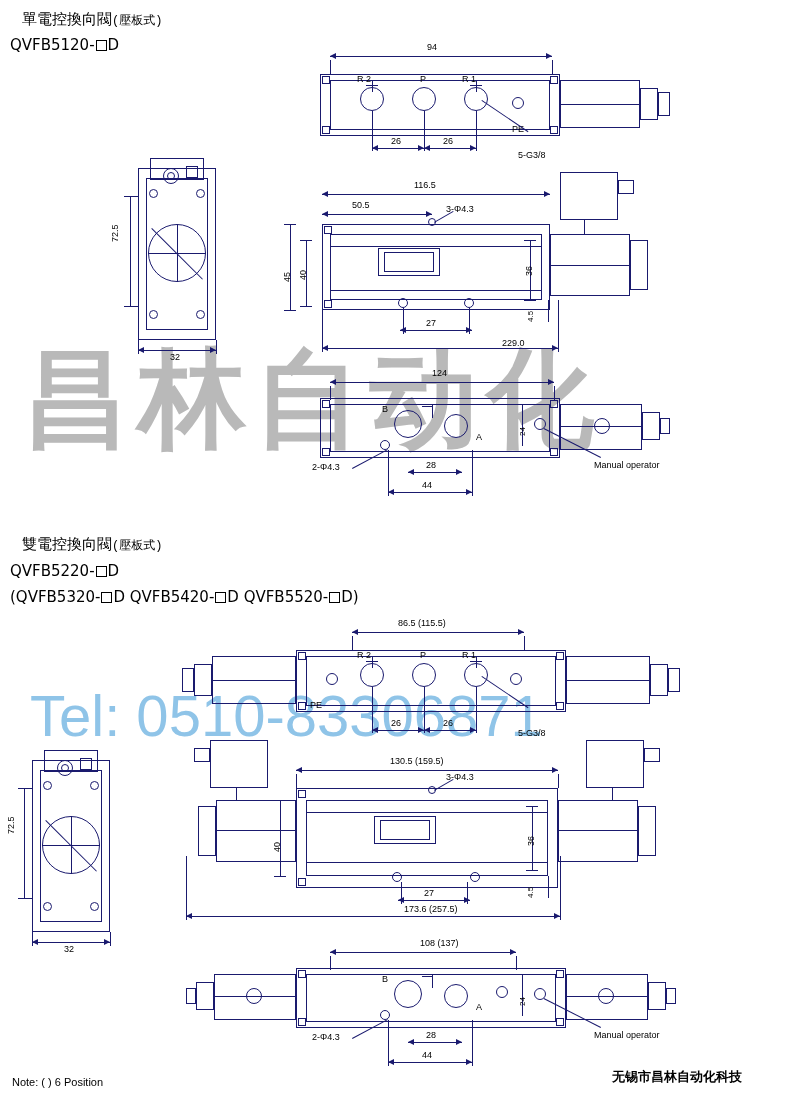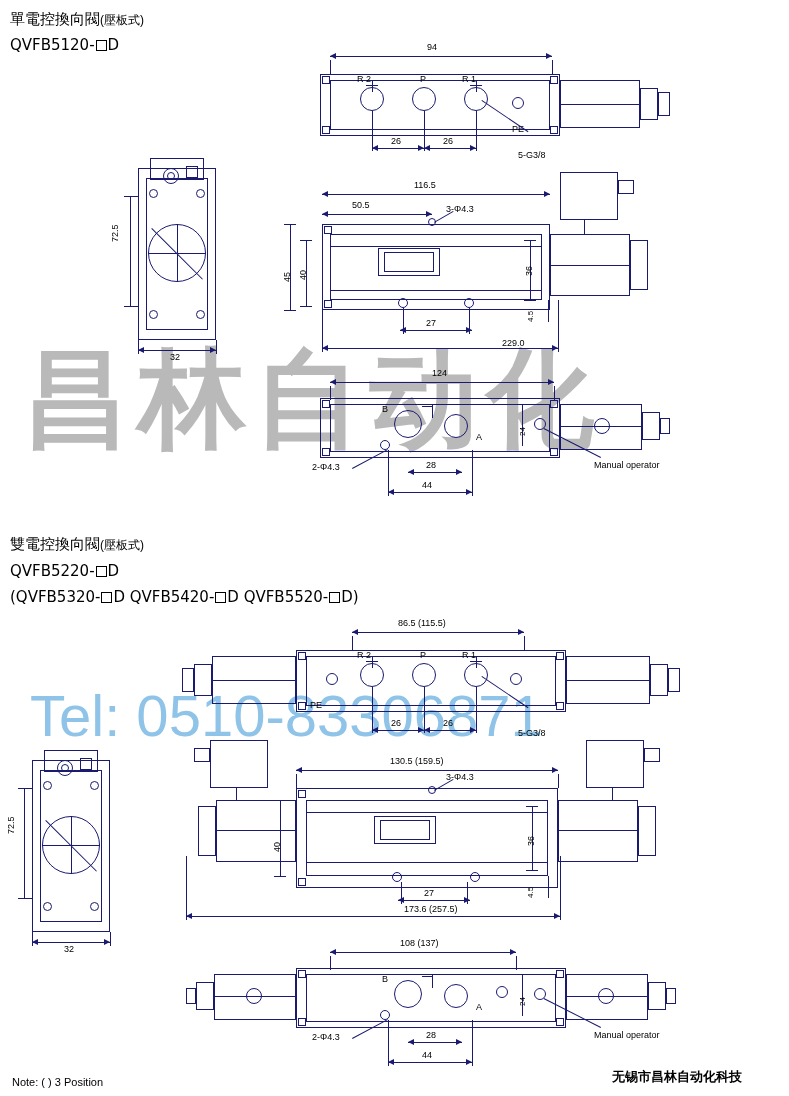--- a/index.html
+++ b/index.html
@@ -36,21 +36,21 @@
   #wm-phone{
     left:30px;top:680px;width:760px;height:180px;pointer-events:none;
   }
   #wm-phone div{
     font-family:Liberation Sans, sans-serif;
     font-size:58px;line-height:72px;
     color:#8fc4e8;
     white-space:nowrap;
   }
   
-  .h-title{font-size:15px;font-family:Liberation Sans, sans-serif;}
+  .h-title{font-size:15px;font-family:Liberation Mono, monospace;margin-left:12px;}
   .h-sub{font-size:15px;font-family:"DejaVu Sans",sans-serif;}
   .small-cn{font-size:12px;}
   .sq{
     display:inline-block;width:9px;height:9px;border:1px solid #000;
     vertical-align:middle;margin:0 1px;
   }
   
   .ln{position:absolute;background:#1a1a6e;}
   .lnh{height:1px;}
   .lnv{width:1px;}
@@ -441,21 +441,21 @@
   <div class="dimv" style="left:548px;top:876px;height:22px;"></div>
   <div class="lbl-s" style="left:526px;top:898px;transform:rotate(-90deg);transform-origin:left top;">4.5</div>
 </div>
 
 <div>
   <div class="dim" style="left:330px;top:952px;width:186px;"></div>
   <div class="arrowL" style="left:330px;top:949px;"></div>
   <div class="arrowR" style="left:510px;top:949px;"></div>
   <div class="dimv" style="left:330px;top:956px;height:14px;"></div>
   <div class="dimv" style="left:516px;top:956px;height:14px;"></div>
-  <div class="lbl" style="left:400px;top:938px;">108 (137)</div>
+  <div class="lbl" style="left:420px;top:938px;">108 (137)</div>
 
   <div class="box" style="left:296px;top:968px;width:270px;height:60px;"></div>
   <div class="box" style="left:306px;top:974px;width:250px;height:48px;"></div>
   <div class="box" style="left:298px;top:970px;width:8px;height:8px;"></div>
   <div class="box" style="left:298px;top:1018px;width:8px;height:8px;"></div>
   <div class="box" style="left:556px;top:970px;width:8px;height:8px;"></div>
   <div class="box" style="left:556px;top:1018px;width:8px;height:8px;"></div>
   <div class="cir" style="left:394px;top:980px;width:28px;height:28px;"></div>
   <div class="cir" style="left:444px;top:984px;width:24px;height:24px;"></div>
   <div class="cir" style="left:380px;top:1010px;width:10px;height:10px;"></div>
@@ -491,14 +491,14 @@
   <div class="dimv" style="left:388px;top:1020px;height:46px;"></div>
   <div class="dimv" style="left:472px;top:1020px;height:46px;"></div>
   <div class="lbl" style="left:422px;top:1050px;">44</div>
 
   <div class="leader" style="left:352px;top:1038px;width:40px;transform:rotate(-28deg);"></div>
   <div class="lbl" style="left:312px;top:1032px;">2-Φ4.3</div>
   <div class="leader" style="left:544px;top:998px;width:64px;transform:rotate(27deg);"></div>
   <div class="lbl" style="left:594px;top:1030px;">Manual operator</div>
 </div>
 
-<div class="note" style="left:12px;top:1076px;">Note: ( ) 3 Position</div>
+<div class="note" style="left:12px;top:1076px;">Note: ( ) 6 Position</div>
 <div class="company" style="left:612px;top:1068px;">无锡市昌林自动化科技</div>
 
 </body></html>

